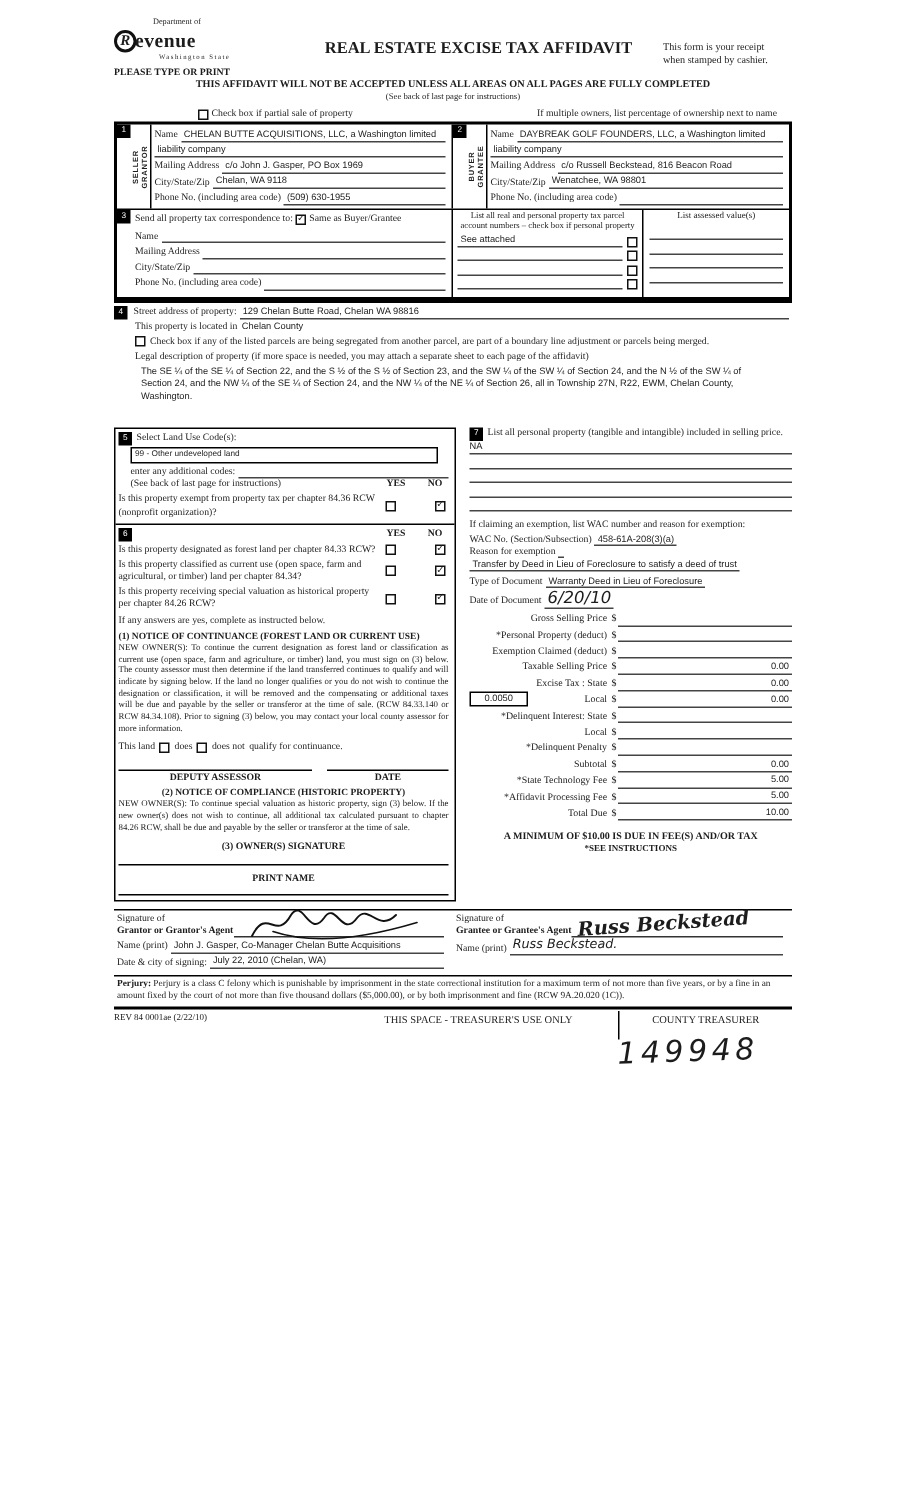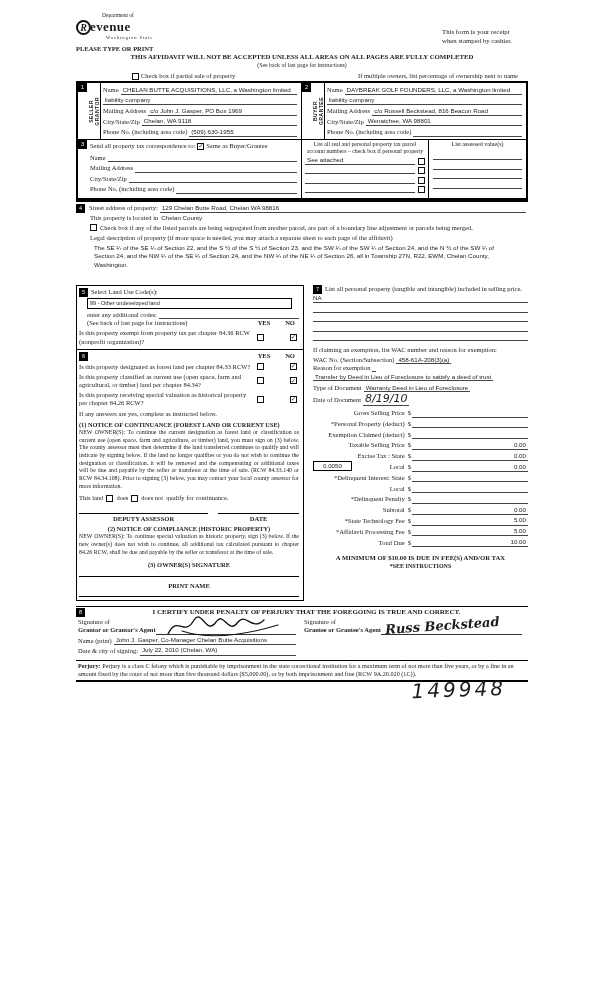--- a/index.html
+++ b/index.html
@@ -134,20 +134,21 @@
           <span class="logo-dept">Department of</span>
           <div class="logo-main">
             <span class="logo-r">R</span>
             <span class="logo-rev">evenue</span>
           </div>
           <span class="logo-state">Washington State</span>
         </div>
         <div class="please">PLEASE TYPE OR PRINT</div>
       </div>
       <div class="hdr-center">
+        <div class="title">REAL ESTATE EXCISE TAX AFFIDAVIT</div>
       </div>
       <div class="hdr-right">
         <div>This form is your receipt</div>
         <div>when stamped by cashier.</div>
       </div>
     </div>
     <div class="hdr-bold">THIS AFFIDAVIT WILL NOT BE ACCEPTED UNLESS ALL AREAS ON ALL PAGES ARE FULLY COMPLETED</div>
     <div class="hdr-see">(See back of last page for instructions)</div>
     <div class="hdr-row3">
       <span class="partial">
@@ -402,21 +403,21 @@
         <div class="ppline"></div>
         <div class="ppline"></div>
         <div class="ppline"></div>
 
         <div class="claim">If claiming an exemption, list WAC number and reason for exemption:</div>
         <div class="exline"><span class="lbl">WAC No. (Section/Subsection)</span><span class="ln val">458-61A-208(3)(a)</span></div>
         <div class="exline"><span class="lbl">Reason for exemption</span><span class="ln"></span></div>
         <div class="exline"><span class="ln val">Transfer by Deed in Lieu of Foreclosure to satisfy a deed of trust</span></div>
 
         <div class="exline" style="margin-top:3px"><span class="lbl">Type of Document</span><span class="ln val">Warranty Deed in Lieu of Foreclosure</span></div>
-        <div class="exline" style="min-height:13px"><span class="lbl">Date of Document</span><span class="ln hand hand-big">8/19/10</span></div>
+        <div class="exline" style="min-height:13px"><span class="lbl">Date of Document</span><span class="ln hand hand-big">6/20/10</span></div>
 
         <div class="mrow">
             <span class="mlab">Gross Selling Price</span>
             <span class="mdollar">$</span>
             <span class="mline">
               <span class="mval"></span>
             </span>
           </div>
         <div class="mrow">
             <span class="mlab">*Personal Property (deduct)</span>
@@ -503,24 +504,20 @@
               <span class="mval">10.00</span>
             </span>
           </div>
 
         <div class="minimum">A MINIMUM OF $10.00 IS DUE IN FEE(S) AND/OR TAX</div>
         <div class="seeins">*SEE INSTRUCTIONS</div>
       </div>
     </div>
 
     <div class="certify">
-      <div class="cert-head">
-        <span class="num">8</span>
-        <span class="cert-statement">I CERTIFY UNDER PENALTY OF PERJURY THAT THE FOREGOING IS TRUE AND CORRECT.</span>
-      </div>
       <div class="sig-cols">
         <div class="sig-col">
           <div class="sig-row">
             <span class="sig-lbls"><span>Signature of</span><br><span class="bold">Grantor or Grantor's Agent</span></span>
             <span class="sig-line">
               <svg class="scribble" width="120" height="26" viewBox="0 0 120 26">
                 <path d="M4 22 C14 2, 20 26, 30 8 C38 -4, 42 24, 52 10 C60 -2, 64 24, 74 10 C82 0, 88 20, 100 8" fill="none" stroke="#111" stroke-width="1.3" stroke-linecap="round"></path>
                 <path d="M18 19 C42 27, 74 25, 114 13" fill="none" stroke="#111" stroke-width="1.1" stroke-linecap="round"></path>
               </svg>
             </span>
@@ -534,25 +531,34 @@
               <span class="ln val">July 22, 2010 (Chelan, WA)</span>
             </div>
         </div>
         <div class="sig-col">
           <div class="sig-row">
             <span class="sig-lbls"><span>Signature of</span><br><span class="bold">Grantee or Grantee's Agent</span></span>
             <span class="sig-line">
                 <span class="script">Russ Beckstead</span>
               </span>
           </div>
+          <div class="fline">
+              <span class="lbl">Name (print)</span>
+              <span class="ln hand hand-mid">Russ Beckstead.</span>
+            </div>
         </div>
       </div>
     </div>
 
     <div class="perjury">
       <span class="bold">Perjury:</span>
       <span>Perjury is a class C felony which is punishable by imprisonment in the state correctional institution for a maximum term of not more than five years, or by a fine in an amount fixed by the court of not more than five thousand dollars ($5,000.00), or by both imprisonment and fine (RCW 9A.20.020 (1C)).</span>
     </div>
 
+    <div class="footer">
+      <div class="f-left">REV 84 0001ae (2/22/10)</div>
+      <div class="f-center">THIS SPACE - TREASURER'S USE ONLY</div>
+      <div class="f-right">COUNTY TREASURER</div>
+    </div>
     <div class="stamp">149948</div>
 
   </div>
 </div>
 
 </body></html>

